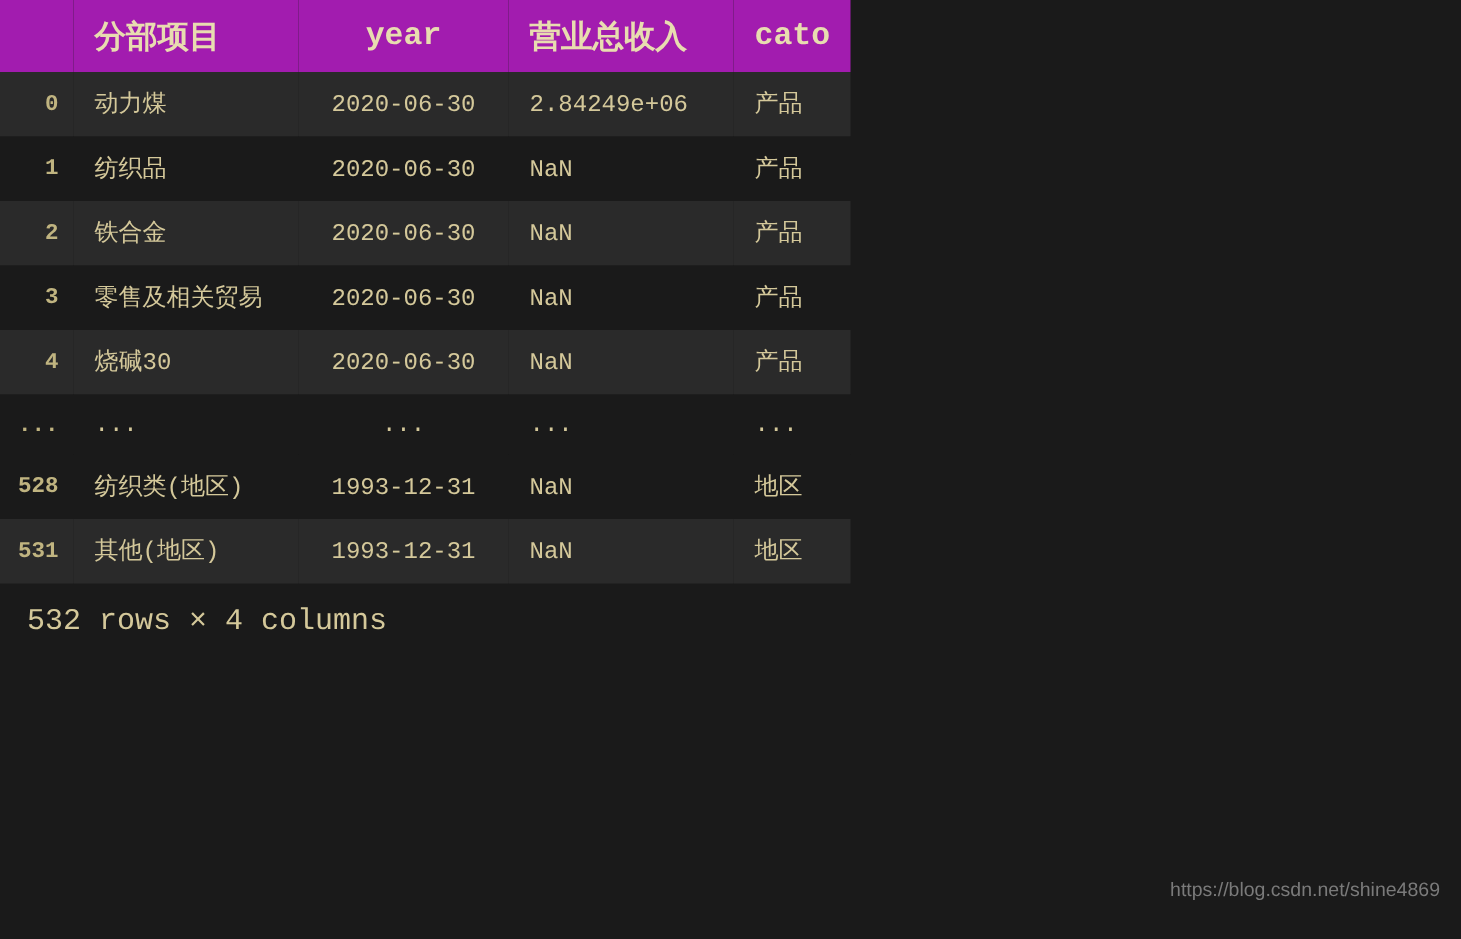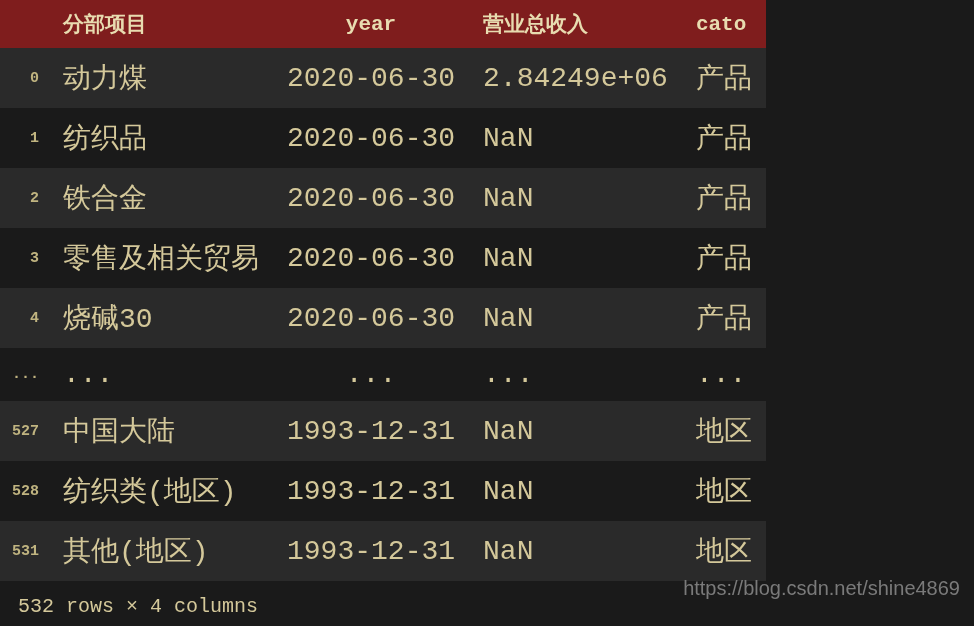--- a/index.html
+++ b/index.html
@@ -18,40 +18,40 @@
       position: relative;
     }
     .dataframe-container {
       padding: 0;
     }
     table {
       border-collapse: collapse;
       width: auto;
     }
     thead th {
-      background-color: #7f1d1d;
+      background-color: #a21caf;
       color: #e8dcb0;
       font-weight: bold;
       padding: 10px 14px;
       text-align: left;
       font-size: 21px;
     }
     thead th.index-header {
       width: 40px;
     }
     tbody tr.odd {
       background-color: #2a2a2a;
     }
     tbody tr.even {
       background-color: #1a1a1a;
     }
     tbody td {
       padding: 11px 14px;
       color: #d4c89a;
-      font-size: 28px;
+      font-size: 16px;
       white-space: nowrap;
     }
     tbody td.row-index {
       color: #c0b480;
       font-weight: bold;
       font-size: 15px;
       text-align: right;
       padding-right: 10px;
       padding-left: 12px;
       width: 40px;
@@ -59,21 +59,21 @@
     .summary {
       padding: 14px 18px;
       color: #d4c89a;
       font-size: 20px;
     }
     .watermark {
       position: absolute;
       bottom: 26px;
       right: 14px;
       color: #7a7a7a;
-      font-size: 20px;
+      font-size: 13px;
       font-family: Arial, sans-serif;
     }
     .col-item { min-width: 150px; }
     .col-year { min-width: 140px; text-align: center; }
     .col-revenue { min-width: 150px; font-family: Liberation Mono, monospace; }
     .col-cato { min-width: 60px; }
   </style>
 </head>
 <body>
 
@@ -124,27 +124,20 @@
           <td class="col-revenue">NaN</td>
           <td class="col-cato">产品</td>
         </tr>
         <tr class="even">
           <td class="row-index">...</td>
           <td class="col-item">...</td>
           <td class="col-year">...</td>
           <td class="col-revenue">...</td>
           <td class="col-cato">...</td>
         </tr>
-        <tr class="odd">
-          <td class="row-index">527</td>
-          <td class="col-item">中国大陆</td>
-          <td class="col-year">1993-12-31</td>
-          <td class="col-revenue">NaN</td>
-          <td class="col-cato">地区</td>
-        </tr>
         <tr class="even">
           <td class="row-index">528</td>
           <td class="col-item">纺织类(地区)</td>
           <td class="col-year">1993-12-31</td>
           <td class="col-revenue">NaN</td>
           <td class="col-cato">地区</td>
         </tr>
         <tr class="odd">
           <td class="row-index">531</td>
           <td class="col-item">其他(地区)</td>

